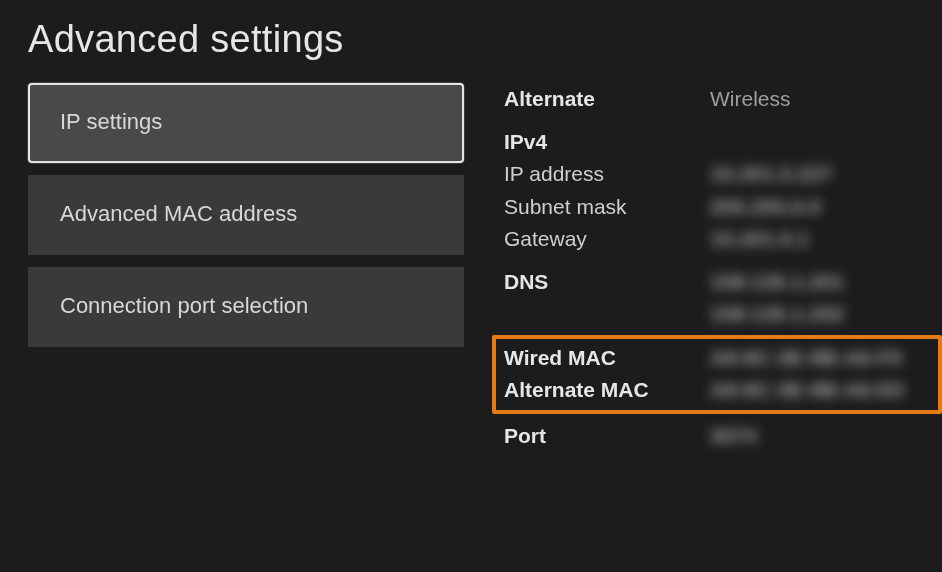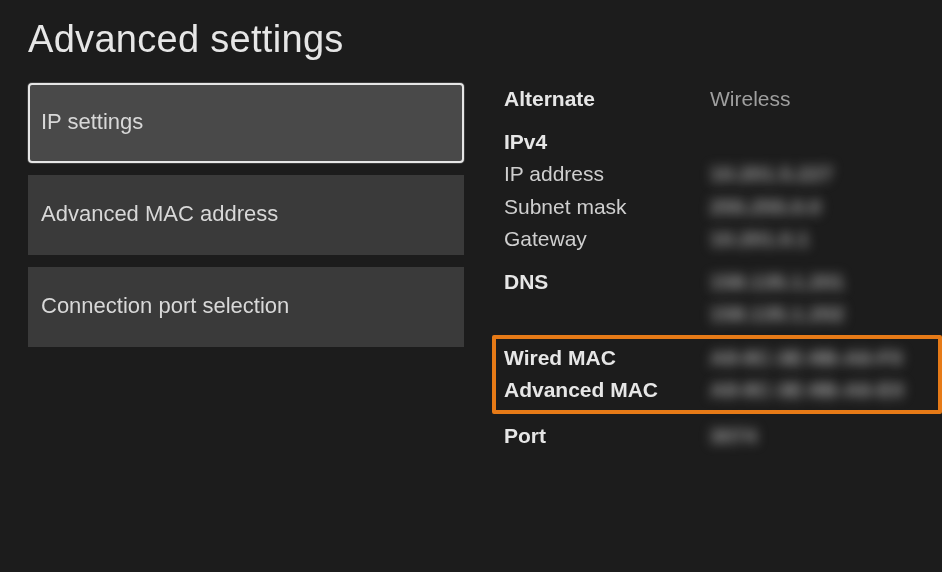--- a/index.html
+++ b/index.html
@@ -31,21 +31,21 @@
     width: 438px;
     display: flex;
     flex-direction: column;
     gap: 12px;
   }
   .menu-item {
     background: #3a3a3a;
     color: #d8d8d8;
     font-size: 22px;
     font-weight: 400;
-    padding: 24px 26px 26px 11px;
+    padding: 24px 26px 26px 30px;
     border: 2px solid transparent;
     cursor: pointer;
     text-align: left;
   }
   .menu-item.selected {
     background: #494949;
     border: 2px solid #e6e6e6;
     border-radius: 4px;
     box-shadow: 0 0 0 1px rgba(255,255,255,0.15);
   }
@@ -133,21 +133,21 @@
       <div class="label"></div>
       <div class="value blurred">158.135.1.202</div>
     </div>
 
     <div class="highlight-box">
       <div class="row">
         <div class="label bold">Wired MAC</div>
         <div class="value blurred">A8-8C-3E-8B-A6-F0</div>
       </div>
       <div class="row">
-        <div class="label bold">Advanced MAC</div>
+        <div class="label bold">Alternate MAC</div>
         <div class="value blurred">A8-8C-3E-8B-A6-E0</div>
       </div>
     </div>
 
     <div class="row">
       <div class="label bold">Port</div>
       <div class="value blurred">3074</div>
     </div>
 
   </div>

